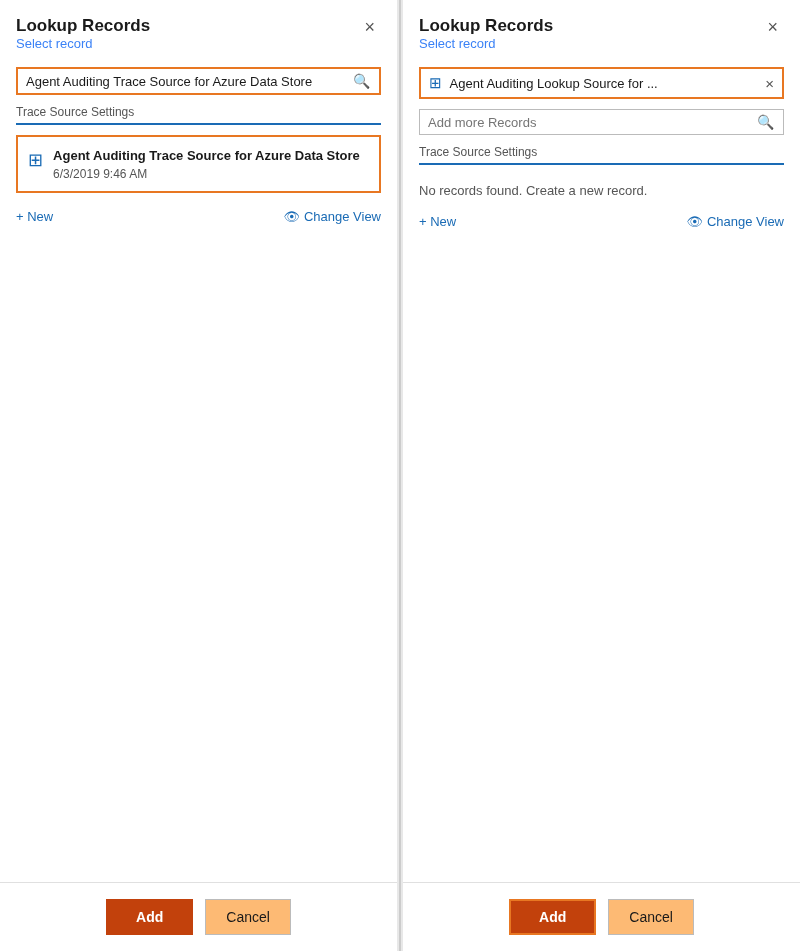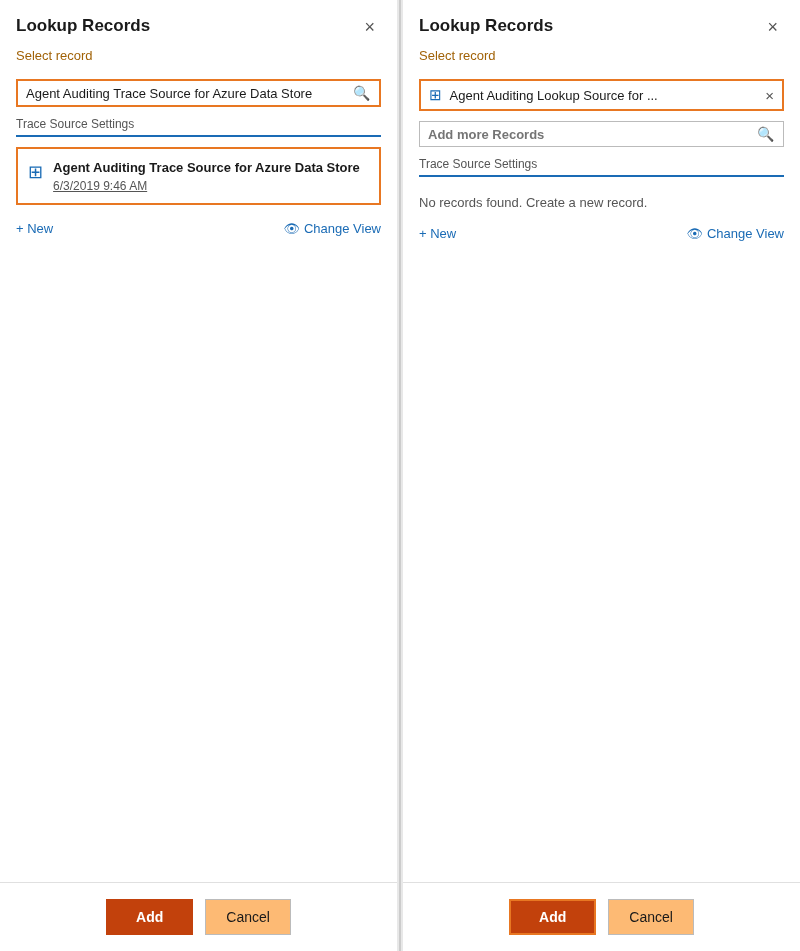--- a/index.html
+++ b/index.html
@@ -41,22 +41,22 @@
       display: flex;
       flex-direction: column;
     }
     .panel-title {
       font-size: 17px;
       font-weight: 600;
       color: #1a1a1a;
     }
     .panel-subtitle {
       font-size: 13px;
-      color: #a16207;
-      margin-top: 12px;
+      color: #3b82f6;
+      margin-top: 0;
     }
     .close-btn {
       background: none;
       border: none;
       font-size: 18px;
       cursor: pointer;
       color: #555;
       padding: 2px 6px;
       line-height: 1;
     }
@@ -119,21 +119,20 @@
     .record-name {
       font-size: 13px;
       font-weight: 600;
       color: #1a1a1a;
       line-height: 1.4;
     }
     .record-date {
       font-size: 12px;
       color: #555;
       margin-top: 2px;
-      text-decoration: underline;
     }
     .actions-row {
       display: flex;
       flex-direction: row;
       justify-content: space-between;
       align-items: center;
       padding: 4px 16px 16px 16px;
       gap: 16px;
     }
     .new-btn {
@@ -225,21 +224,20 @@
       padding: 4px 8px;
       gap: 6px;
     }
     .add-more-input {
       border: none;
       outline: none;
       font-size: 13px;
       color: #999;
       flex: 1;
       background: transparent;
-      font-weight: bold;
     }
     .no-records-text {
       font-size: 13px;
       color: #555;
       padding: 8px 21px 12px 16px;
     }
     .divider {
       width: 2px;
       background: #ccc;
       min-height: 951px;

